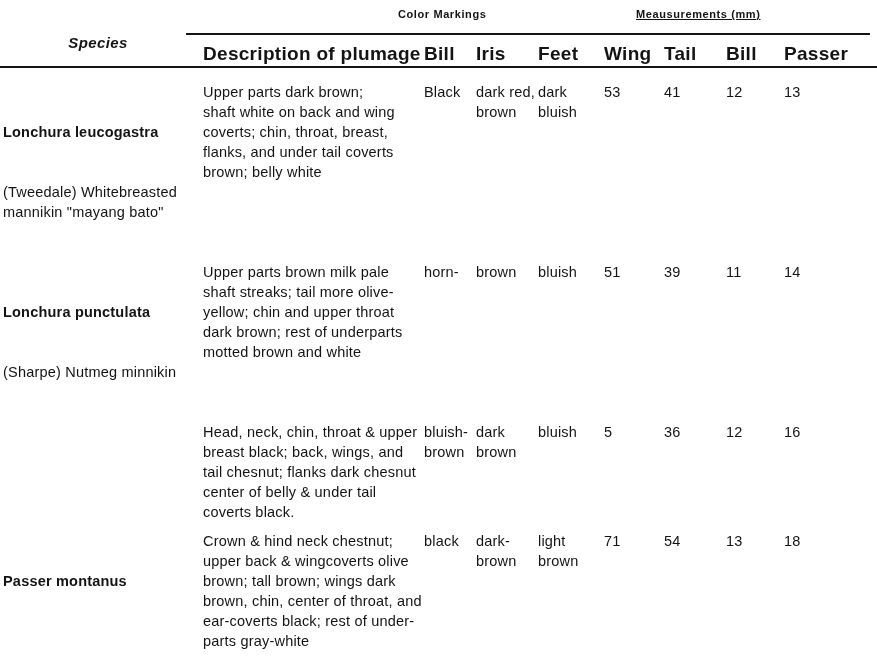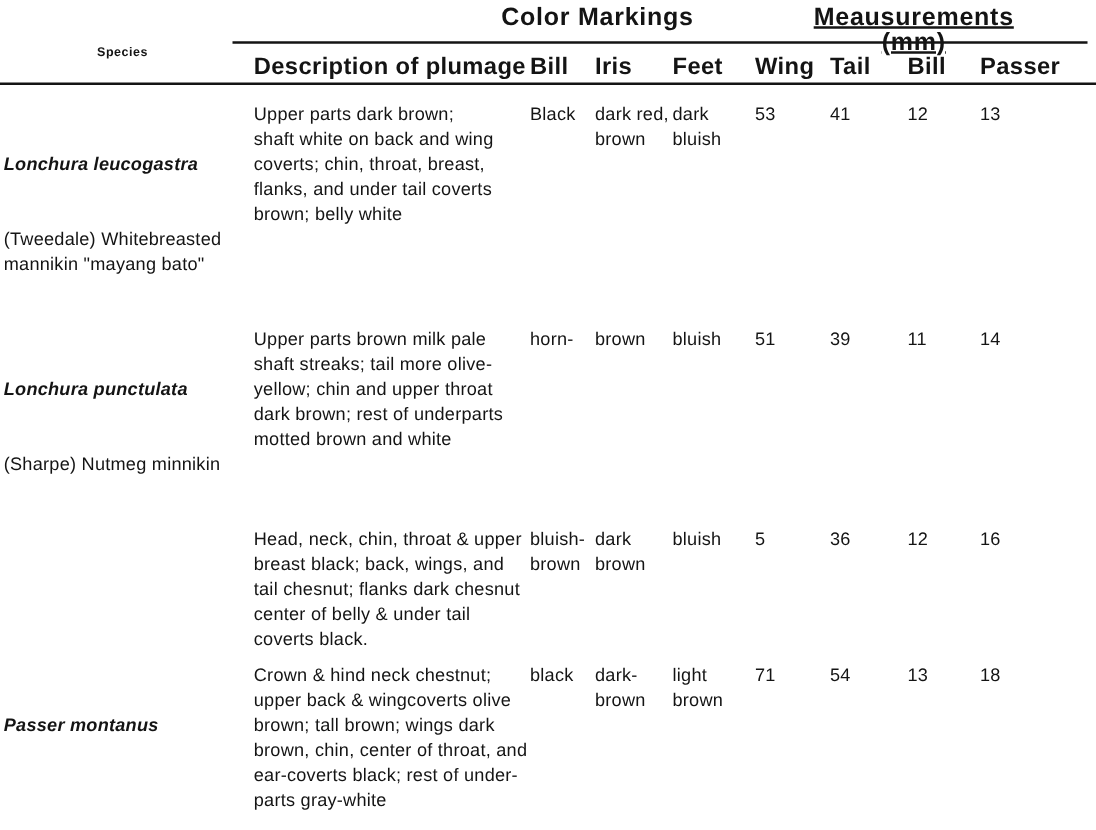--- a/index.html
+++ b/index.html
@@ -25,30 +25,30 @@
     position: relative;
     height: 70px;
   }
   .species-head {
     position: absolute;
     top: 33px;
     left: 0;
     width: 196px;
     text-align: center;
     font-weight: bold;
-    font-size: 10px;
+    font-size: 15px;
     letter-spacing: 0.4px;
+    font-style: italic;
   }
   .group-head {
     position: absolute;
     top: 4px;
     font-weight: bold;
-    font-size: 20px;
+    font-size: 11px;
     letter-spacing: 0.6px;
-    text-align: center;
   }
   #group-color    { left: 398px; width: 160px; }
   #group-measure  { left: 636px; width: 190px; text-decoration: underline; }
   .rule {
     position: absolute;
     height: 2px;
     background: #141414;
   }
   #rule-top    { top: 33px; left: 186px; width: 684px; }
   #rule-bottom { top: 66px; left: 0;     width: 877px; }
@@ -71,21 +71,21 @@
 
   
   #tbody { padding-top: 12px; }
   .trow { align-items: start; }
   .trow.r1 { min-height: 101px; }
   .trow.r2 { min-height: 100px; }
   .trow.r3 { min-height: 109px; }
   .trow.r4 { min-height: 129px; }
 
   .c-species { padding-left: 3px; white-space: pre; }
-  .sp-name   { font-weight: bold; font-style: italic; }
+  .sp-name   { font-weight: bold; }
   .c-desc    { padding-left: 7px; white-space: pre; }
   .c-val     { white-space: pre; }
 </style>
 </head>
 <body>
 
 <div id="page">
 
   <div id="thead">
     <div class="species-head">Species</div>

